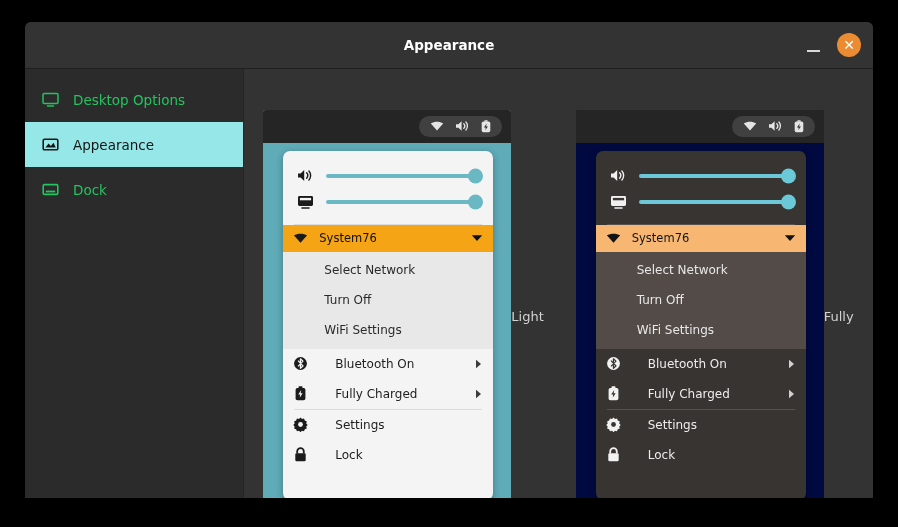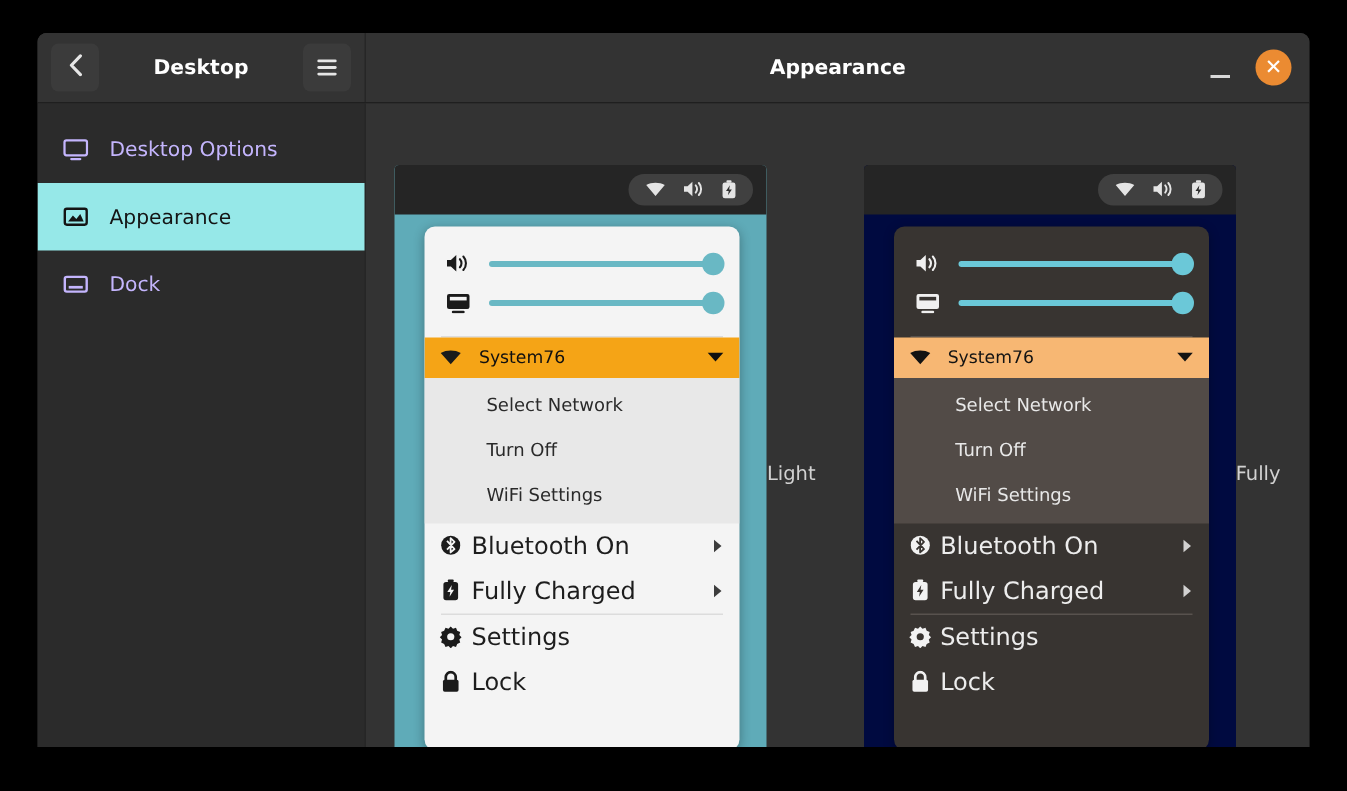--- a/index.html
+++ b/index.html
@@ -110,21 +110,21 @@
     background: #2b2b2b;
     padding-top: 8px;
     border-right: 1px solid #262626;
   }
   .side-item {
     height: 45px;
     display: flex;
     align-items: center;
     padding: 0 0 0 16px;
     gap: 14px;
-    color: #c4b5fd;
+    color: #22c55e;
     font-size: 13.5px;
     cursor: pointer;
   }
   .side-item.active {
     background: #96e8e8;
     color: #141414;
   }
   .side-ico {
     width: 18px; height: 18px;
     display: flex; align-items: center; justify-content: center;
@@ -246,22 +246,22 @@
     cursor: pointer;
   }
   .light .sub-item { color: #2a2a2a; }
   .dark  .sub-item { color: #e8e8e8; }
 
   .mrow {
     height: 30px;
     display: flex;
     align-items: center;
     padding: 0 11px 0 10px;
-    gap: 6px;
-    font-size: 16px;
+    gap: 27px;
+    font-size: 12px;
     cursor: pointer;
   }
   .light .mrow { color: #1d1d1d; }
   .dark  .mrow { color: #ededed; }
   .m-ico { width: 15px; display: flex; align-items: center; justify-content: center; flex-shrink: 0; }
   .light .m-ico { color: #1b1b1b; }
   .dark  .m-ico { color: #f2f2f2; }
   .m-arrow { margin-left: auto; display: flex; opacity: .85; }
 
   .preview-label {
@@ -269,41 +269,20 @@
     font-size: 13px;
     color: #d2d2d2;
   }
 </style>
 </head>
 <body>
 
 <div id="window">
 
   <div class="headerbar">
-    <div class="hb-left">
-      <div class="iconbtn">
-        <span>
-          <svg width="9" height="15" viewBox="0 0 9 15">
-              <path d="M7.6 1.2 1.6 7.5l6 6.3" fill="none" stroke="currentColor" stroke-width="2.1" stroke-linecap="round" stroke-linejoin="round"></path>
-            </svg>
-        </span>
-      </div>
-      <div class="hb-left-title">Desktop</div>
-      <div class="iconbtn">
-        <span>
-          <svg width="14" height="12" viewBox="0 0 14 12">
-              <g stroke="currentColor" stroke-width="1.9" stroke-linecap="round">
-                <path d="M1.5 1.6h11"></path>
-                <path d="M1.5 6h11"></path>
-                <path d="M1.5 10.4h11"></path>
-              </g>
-            </svg>
-        </span>
-      </div>
-    </div>
     <div class="hb-right">
       <div class="hb-right-title">Appearance</div>
       <div class="winctl">
         <div class="min-btn">
             <span></span>
           </div>
         <div class="close-btn">
           <span>✕</span>
         </div>
       </div>

